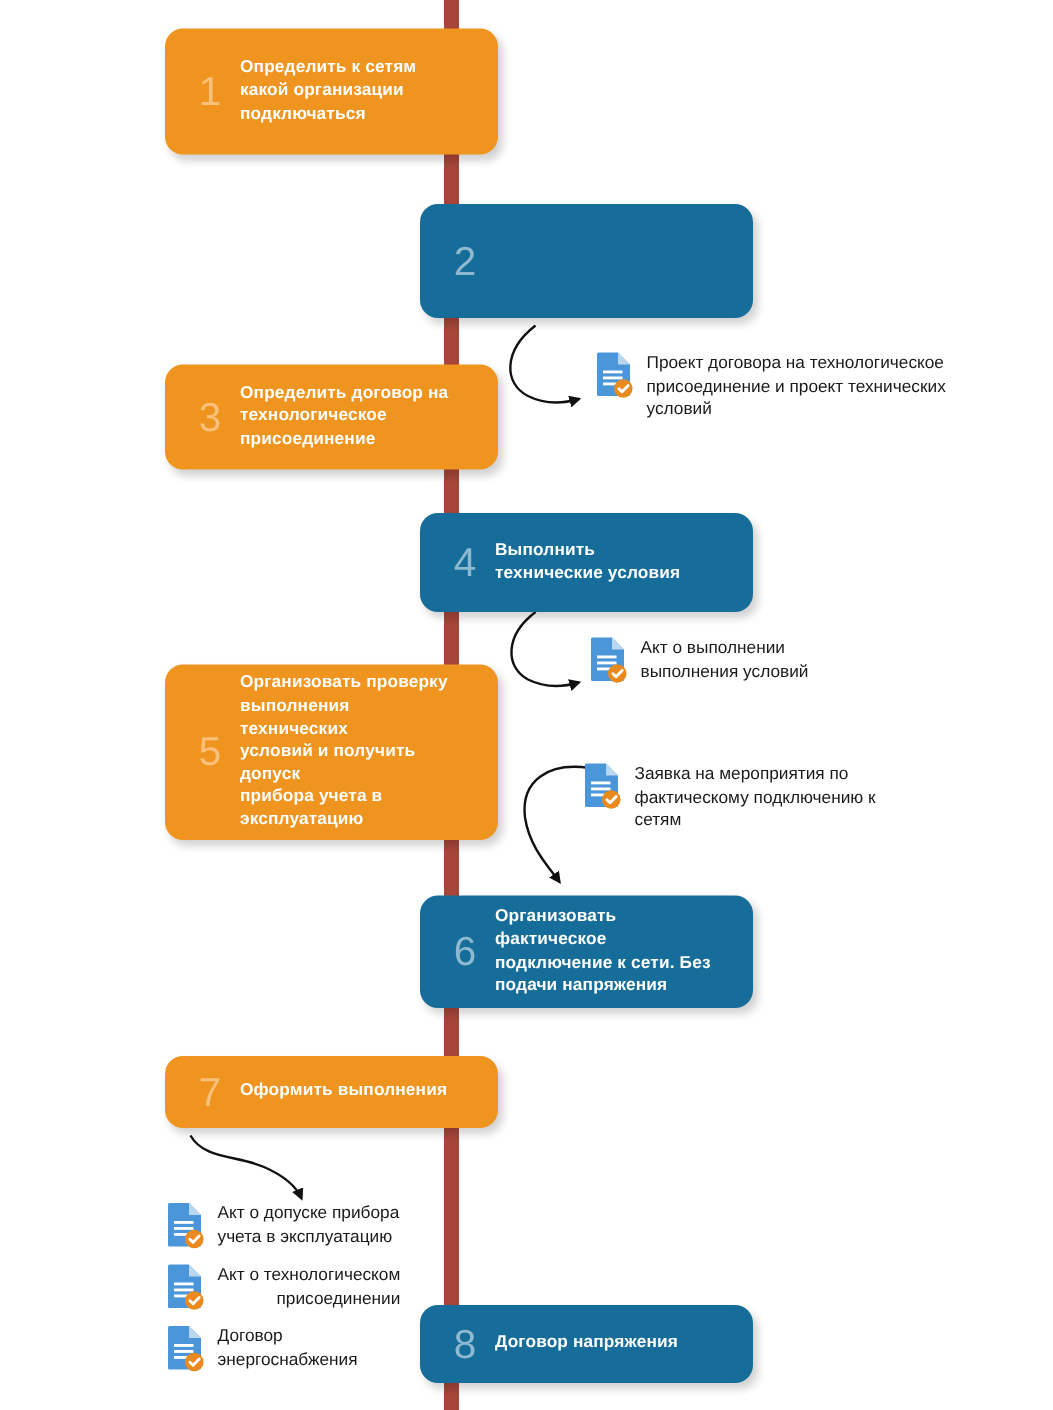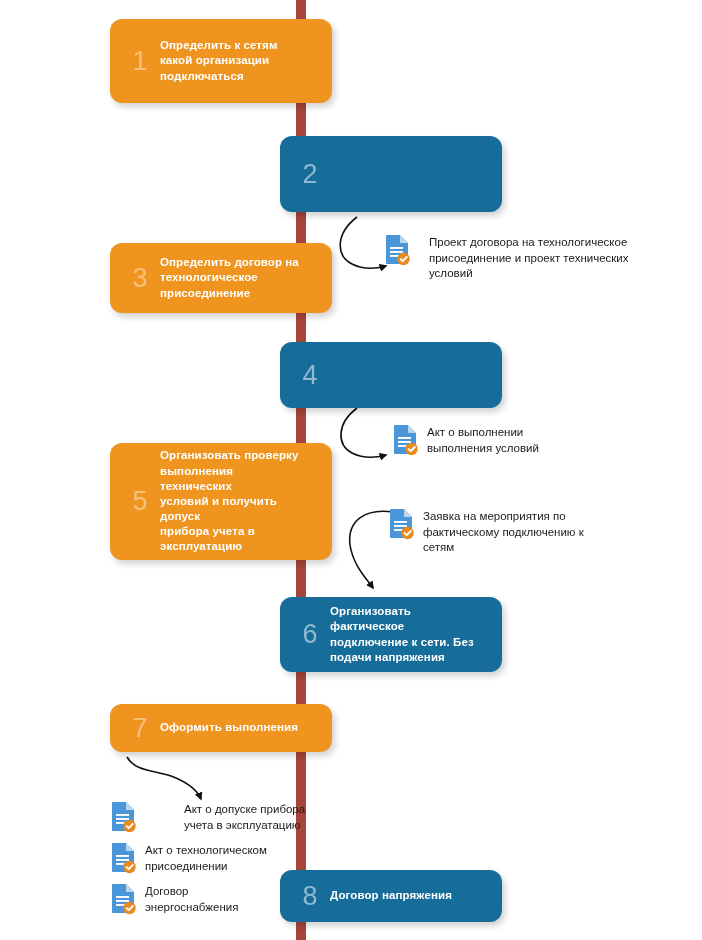--- a/index.html
+++ b/index.html
@@ -129,20 +129,22 @@
 
   <div class="step orange" style="left:110px; top:243px; width:222px; height:70px;">
     <div class="step-num">3</div>
     <div class="step-text">Определить договор на
 технологическое
 присоединение</div>
   </div>
 
   <div class="step teal" style="left:280px; top:342px; width:222px; height:66px;">
     <div class="step-num">4</div>
+    <div class="step-text">Выполнить
+технические условия</div>
   </div>
 
   <div class="step orange" style="left:110px; top:443px; width:222px; height:117px;">
     <div class="step-num">5</div>
     <div class="step-text">Организовать проверку
 выполнения технических
 условий и получить допуск
 прибора учета в
 эксплуатацию</div>
   </div>
@@ -157,21 +159,21 @@
   <div class="step orange" style="left:110px; top:704px; width:222px; height:48px;">
     <div class="step-num">7</div>
     <div class="step-text">Оформить выполнения</div>
   </div>
 
   <div class="step teal" style="left:280px; top:870px; width:222px; height:52px;">
     <div class="step-num">8</div>
     <div class="step-text">Договор напряжения</div>
   </div>
 
-  <div class="doc" style="left:384px; top:234px; width:270px;gap:10px;">
+  <div class="doc" style="left:396px; top:234px; width:270px;">
     <span class="doc-icon">
       <svg width="26" height="32" viewBox="0 0 26 32">
         <path d="M2 1 h14 l8 8 v20 a1 1 0 0 1 -1 1 H3 a1 1 0 0 1 -1 -1 V2 a1 1 0 0 1 1 -1 z" fill="#4a96d8"></path>
         <path d="M16 1 l8 8 h-8 z" fill="#b9d8ef"></path>
         <rect x="6" y="13" width="13" height="1.9" fill="#ffffff"></rect>
         <rect x="6" y="17" width="13" height="1.9" fill="#ffffff"></rect>
         <rect x="6" y="21" width="13" height="1.9" fill="#ffffff"></rect>
         <circle cx="19.5" cy="25" r="6.2" fill="#e98a1e"></circle>
         <path d="M16.6 25.1 l2.1 2.1 l4.1 -4.2" fill="none" stroke="#ffffff" stroke-width="1.9" stroke-linecap="round" stroke-linejoin="round"></path>
       </svg>
@@ -207,37 +209,37 @@
         <rect x="6" y="21" width="13" height="1.9" fill="#ffffff"></rect>
         <circle cx="19.5" cy="25" r="6.2" fill="#e98a1e"></circle>
         <path d="M16.6 25.1 l2.1 2.1 l4.1 -4.2" fill="none" stroke="#ffffff" stroke-width="1.9" stroke-linecap="round" stroke-linejoin="round"></path>
       </svg>
     </span>
     <span class="doc-label">Заявка на мероприятия по
 фактическому подключению к
 сетям</span>
   </div>
 
-  <div class="doc" style="left:110px; top:801px; width:200px;gap:39px;">
+  <div class="doc" style="left:110px; top:801px; width:200px;">
     <span class="doc-icon">
       <svg width="26" height="32" viewBox="0 0 26 32">
         <path d="M2 1 h14 l8 8 v20 a1 1 0 0 1 -1 1 H3 a1 1 0 0 1 -1 -1 V2 a1 1 0 0 1 1 -1 z" fill="#4a96d8"></path>
         <path d="M16 1 l8 8 h-8 z" fill="#b9d8ef"></path>
         <rect x="6" y="13" width="13" height="1.9" fill="#ffffff"></rect>
         <rect x="6" y="17" width="13" height="1.9" fill="#ffffff"></rect>
         <rect x="6" y="21" width="13" height="1.9" fill="#ffffff"></rect>
         <circle cx="19.5" cy="25" r="6.2" fill="#e98a1e"></circle>
         <path d="M16.6 25.1 l2.1 2.1 l4.1 -4.2" fill="none" stroke="#ffffff" stroke-width="1.9" stroke-linecap="round" stroke-linejoin="round"></path>
       </svg>
     </span>
     <span class="doc-label">Акт о допуске прибора
 учета в эксплуатацию</span>
   </div>
 
-  <div class="doc" style="left:110px; top:842px; width:200px;">
+  <div class="doc" style="left:110px; top:842px; width:200px;text-align:right;">
     <span class="doc-icon">
       <svg width="26" height="32" viewBox="0 0 26 32">
         <path d="M2 1 h14 l8 8 v20 a1 1 0 0 1 -1 1 H3 a1 1 0 0 1 -1 -1 V2 a1 1 0 0 1 1 -1 z" fill="#4a96d8"></path>
         <path d="M16 1 l8 8 h-8 z" fill="#b9d8ef"></path>
         <rect x="6" y="13" width="13" height="1.9" fill="#ffffff"></rect>
         <rect x="6" y="17" width="13" height="1.9" fill="#ffffff"></rect>
         <rect x="6" y="21" width="13" height="1.9" fill="#ffffff"></rect>
         <circle cx="19.5" cy="25" r="6.2" fill="#e98a1e"></circle>
         <path d="M16.6 25.1 l2.1 2.1 l4.1 -4.2" fill="none" stroke="#ffffff" stroke-width="1.9" stroke-linecap="round" stroke-linejoin="round"></path>
       </svg>

